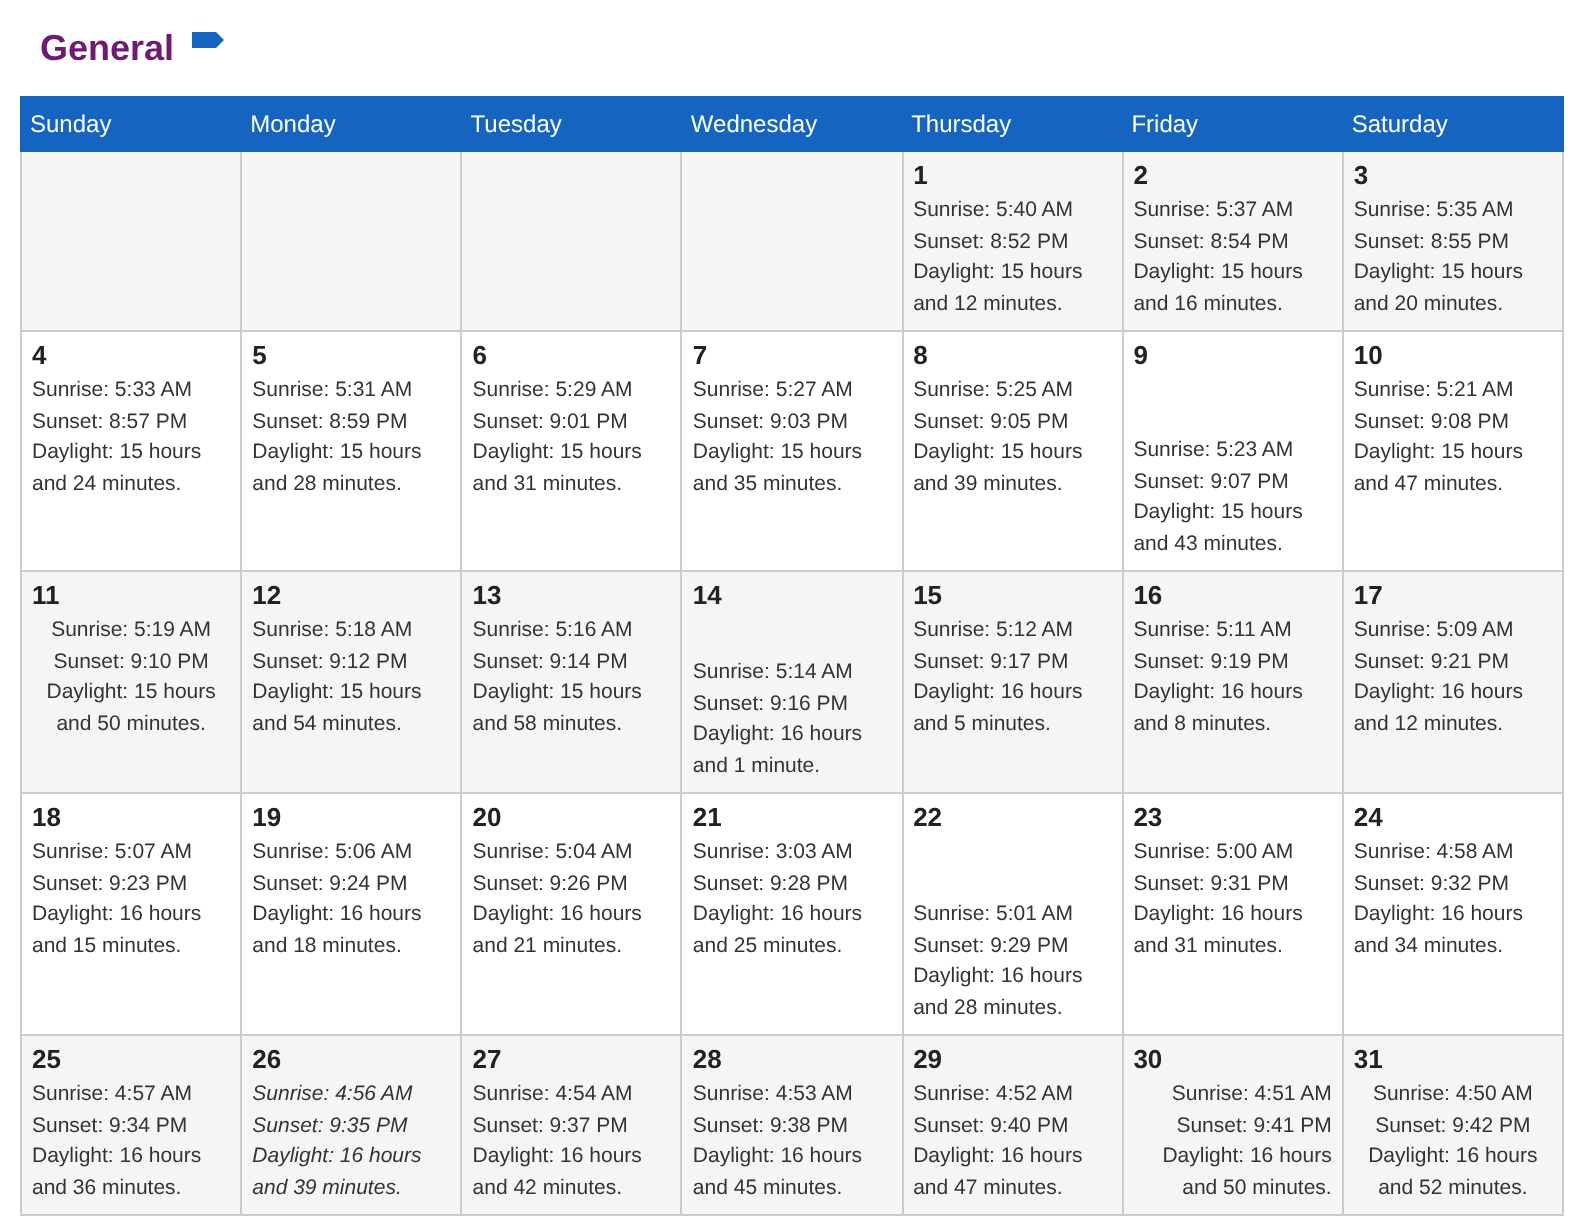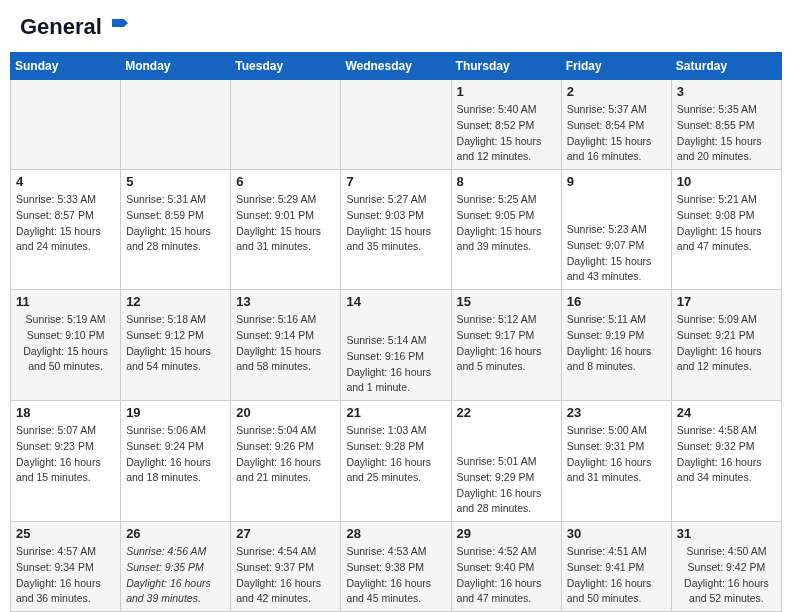--- a/index.html
+++ b/index.html
@@ -50,21 +50,21 @@
       border-collapse: collapse;
       font-size: 11px;
     }
     thead tr {
       background-color: #1565c0;
       color: #fff;
     }
     thead th {
       padding: 6px 4px;
       text-align: left;
-      font-weight: bold;
+      font-weight: normal;
       font-size: 12px;
       border: 1px solid #1565c0;
     }
     tbody tr td {
       border: 1px solid #ccc;
       vertical-align: top;
       padding: 4px 5px;
       min-height: 80px;
       width: calc(100% / 7);
     }
@@ -88,21 +88,21 @@
     .empty-cell {
       background-color: #f5f5f5;
     }
   </style>
 </head>
 <body>
 
 <div class="header">
   <div class="logo">
     <div class="logo-text">
-      <span style="font-size:22px;font-weight:bold;color:#0f172a;">General
+      <span style="font-size:18px;font-weight:bold;color:#701a75;">General
         <svg class="logo-icon" viewBox="0 0 20 20" style="display:inline-block;vertical-align:middle;">
           <polygon points="2,2 14,2 14,10 2,10" fill="#1565c0"></polygon>
           <polygon points="14,2 18,6 14,10" fill="#1565c0"></polygon>
         </svg>
       </span>
       <span style="font-size:18px;font-weight:bold;color:#1565c0;"></span>
     </div>
   </div>
   <div class="title-block">
     <div class="month-title"></div>
@@ -269,21 +269,21 @@
         </td>
         <td>
           <div class="day-number">20</div>
           <div class="day-info" style="white-space: pre-line;">Sunrise: 5:04 AM
 Sunset: 9:26 PM
 Daylight: 16 hours
 and 21 minutes.</div>
         </td>
         <td>
           <div class="day-number">21</div>
-          <div class="day-info" style="white-space: pre-line;">Sunrise: 1:03 AM
+          <div class="day-info" style="white-space: pre-line;">Sunrise: 3:03 AM
 Sunset: 9:28 PM
 Daylight: 16 hours
 and 25 minutes.</div>
         </td>
         <td>
           <div class="day-number">22</div>
           <div class="day-info" style="white-space: pre-line; margin-top: 34px;">Sunrise: 5:01 AM
 Sunset: 9:29 PM
 Daylight: 16 hours
 and 28 minutes.</div>
@@ -334,21 +334,21 @@
         </td>
         <td>
           <div class="day-number">29</div>
           <div class="day-info" style="white-space: pre-line;">Sunrise: 4:52 AM
 Sunset: 9:40 PM
 Daylight: 16 hours
 and 47 minutes.</div>
         </td>
         <td>
           <div class="day-number">30</div>
-          <div class="day-info" style="white-space: pre-line;">Sunrise: 4:51 AM
+          <div class="day-info" style="white-space: pre-line; text-align: right;">Sunrise: 4:51 AM
 Sunset: 9:41 PM
 Daylight: 16 hours
 and 50 minutes.</div>
         </td>
         <td>
           <div class="day-number">31</div>
           <div class="day-info" style="white-space: pre-line; text-align: center;">Sunrise: 4:50 AM
 Sunset: 9:42 PM
 Daylight: 16 hours
 and 52 minutes.</div>

